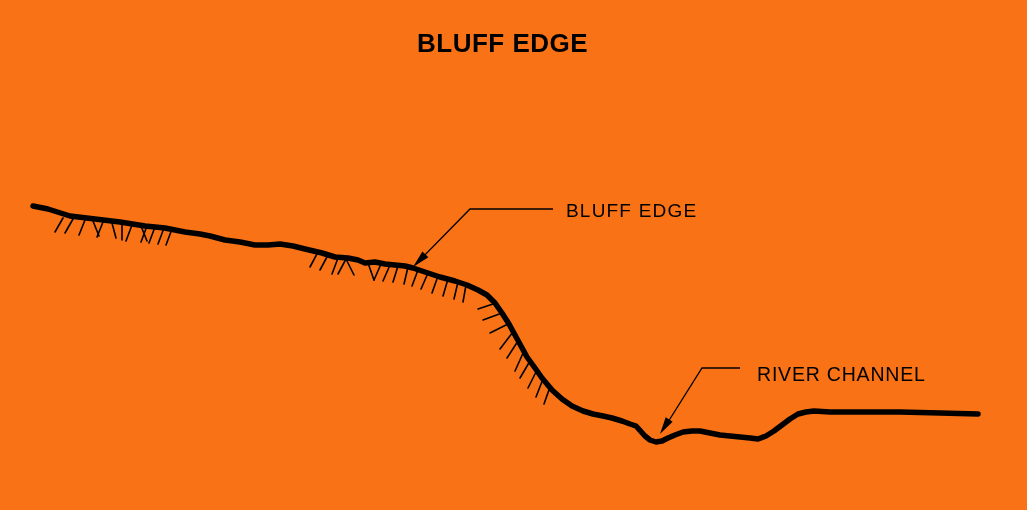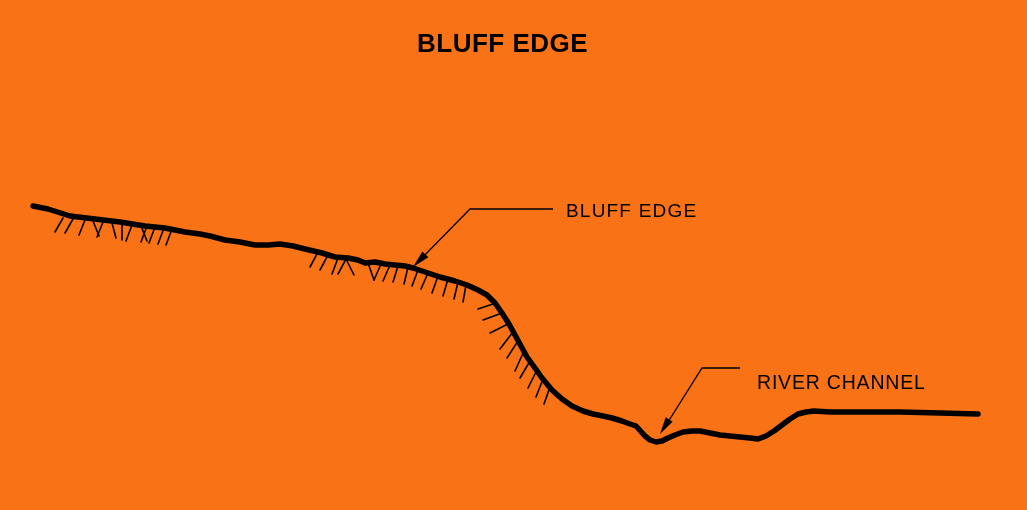--- a/index.html
+++ b/index.html
@@ -36,21 +36,21 @@
     line-height: 1.15;
     white-space: nowrap;
   }
   .label-bluff-edge {
     left: 566px;
     top: 200px;
     letter-spacing: 1.2px;
   }
   .label-river-channel {
     left: 757px;
-    top: 371px;
+    top: 363px;
     font-size: 19.5px;
     letter-spacing: 0.8px;
   }
 </style>
 </head>
 <body>
 
 <div class="canvas">
 
   <svg class="drawing-svg" viewBox="0 0 1027 510" xmlns="http://www.w3.org/2000/svg">

